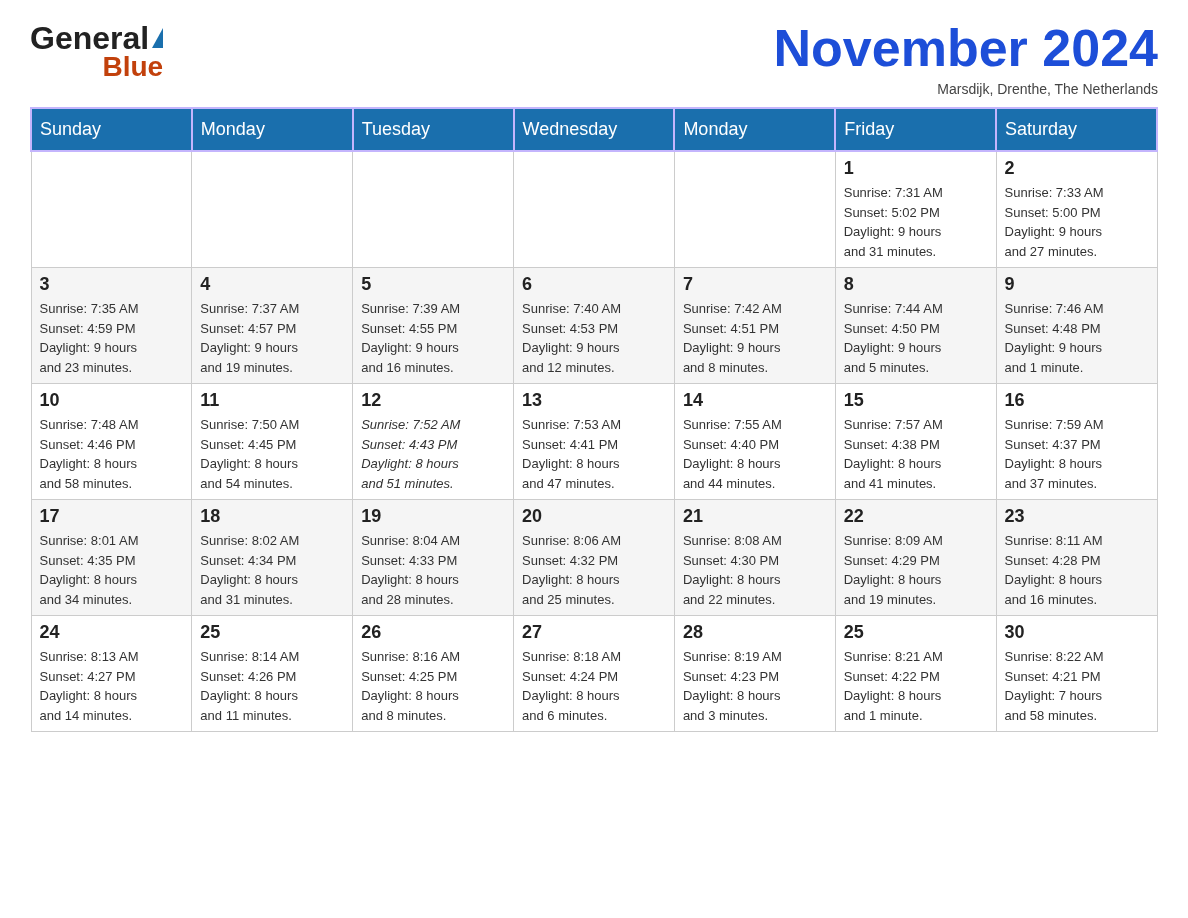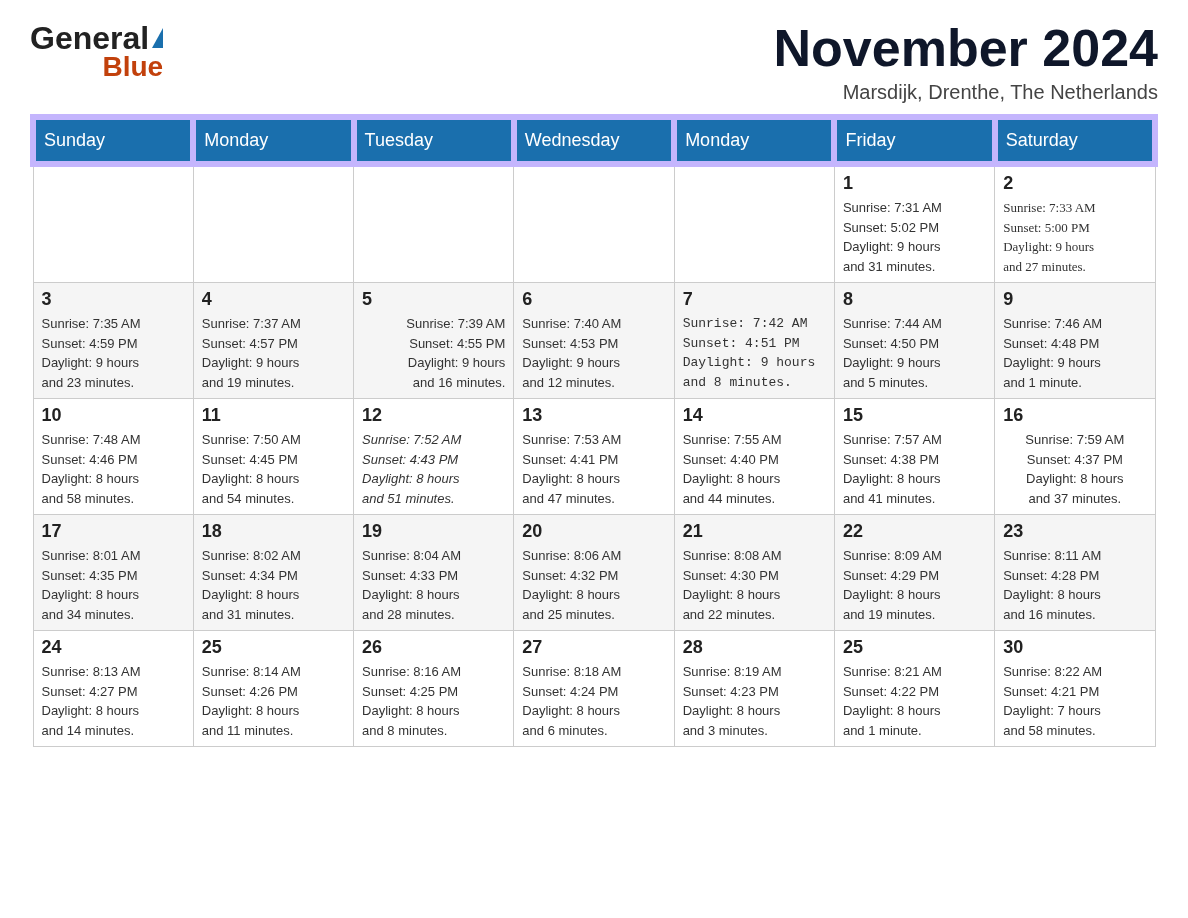--- a/index.html
+++ b/index.html
@@ -20,41 +20,41 @@
       display: flex;
       flex-direction: column;
       align-items: flex-end;
     }
     .title-block {
       text-align: right;
     }
     .month-title {
       font-size: 52px;
       font-weight: bold;
-      color: #0f172a;
+      color: #1d4ed8;
       line-height: 1.1;
     }
     .location {
-      font-size: 20px;
+      font-size: 14px;
       color: #444;
       margin-top: 4px;
     }
     .calendar {
       width: 100%;
       border-collapse: collapse;
       margin-top: 10px;
     }
     .calendar th {
       background-color: #1a6fad;
       color: #fff;
       font-size: 18px;
       font-weight: normal;
       padding: 10px 8px;
       text-align: left;
-      border: 6px solid #c4b5fd;
+      border: 2px solid #c4b5fd;
     }
     .calendar td {
       vertical-align: top;
       padding: 6px 8px;
       border: 1px solid #ccc;
       width: calc(100% / 7);
       min-height: 100px;
       font-size: 13px;
       color: #333;
       background: #fff;
@@ -119,21 +119,21 @@
         <td style="background: rgb(255, 255, 255);"></td>
         <td>
           <span class="day-number">1</span>
           <div class="day-info" style="white-space: pre-line;">Sunrise: 7:31 AM
 Sunset: 5:02 PM
 Daylight: 9 hours
 and 31 minutes.</div>
         </td>
         <td>
           <span class="day-number">2</span>
-          <div class="day-info" style="white-space: pre-line; font-family: Liberation Serif, serif;">Sunrise: 7:33 AM
+          <div class="day-info" style="white-space: pre-line;">Sunrise: 7:33 AM
 Sunset: 5:00 PM
 Daylight: 9 hours
 and 27 minutes.</div>
         </td>
       </tr>
       <tr class="row-even">
         <td>
           <span class="day-number">3</span>
           <div class="day-info" style="white-space: pre-line;">Sunrise: 7:35 AM
 Sunset: 4:59 PM
@@ -142,35 +142,35 @@
         </td>
         <td>
           <span class="day-number">4</span>
           <div class="day-info" style="white-space: pre-line;">Sunrise: 7:37 AM
 Sunset: 4:57 PM
 Daylight: 9 hours
 and 19 minutes.</div>
         </td>
         <td>
           <span class="day-number">5</span>
-          <div class="day-info" style="white-space: pre-line; text-align: right;">Sunrise: 7:39 AM
+          <div class="day-info" style="white-space: pre-line;">Sunrise: 7:39 AM
 Sunset: 4:55 PM
 Daylight: 9 hours
 and 16 minutes.</div>
         </td>
         <td>
           <span class="day-number">6</span>
           <div class="day-info" style="white-space: pre-line;">Sunrise: 7:40 AM
 Sunset: 4:53 PM
 Daylight: 9 hours
 and 12 minutes.</div>
         </td>
         <td>
           <span class="day-number">7</span>
-          <div class="day-info" style="white-space: pre-line; font-family: Liberation Mono, monospace;">Sunrise: 7:42 AM
+          <div class="day-info" style="white-space: pre-line;">Sunrise: 7:42 AM
 Sunset: 4:51 PM
 Daylight: 9 hours
 and 8 minutes.</div>
         </td>
         <td>
           <span class="day-number">8</span>
           <div class="day-info" style="white-space: pre-line;">Sunrise: 7:44 AM
 Sunset: 4:50 PM
 Daylight: 9 hours
 and 5 minutes.</div>
@@ -221,21 +221,21 @@
         </td>
         <td>
           <span class="day-number">15</span>
           <div class="day-info" style="white-space: pre-line;">Sunrise: 7:57 AM
 Sunset: 4:38 PM
 Daylight: 8 hours
 and 41 minutes.</div>
         </td>
         <td>
           <span class="day-number">16</span>
-          <div class="day-info" style="white-space: pre-line; text-align: center;">Sunrise: 7:59 AM
+          <div class="day-info" style="white-space: pre-line;">Sunrise: 7:59 AM
 Sunset: 4:37 PM
 Daylight: 8 hours
 and 37 minutes.</div>
         </td>
       </tr>
       <tr class="row-even">
         <td>
           <span class="day-number">17</span>
           <div class="day-info" style="white-space: pre-line;">Sunrise: 8:01 AM
 Sunset: 4:35 PM

